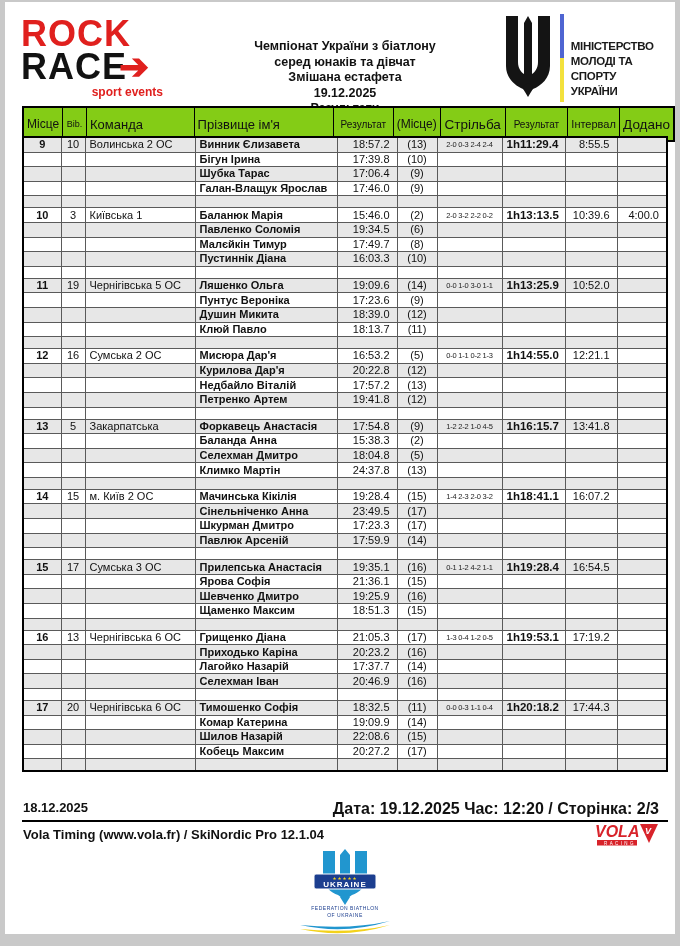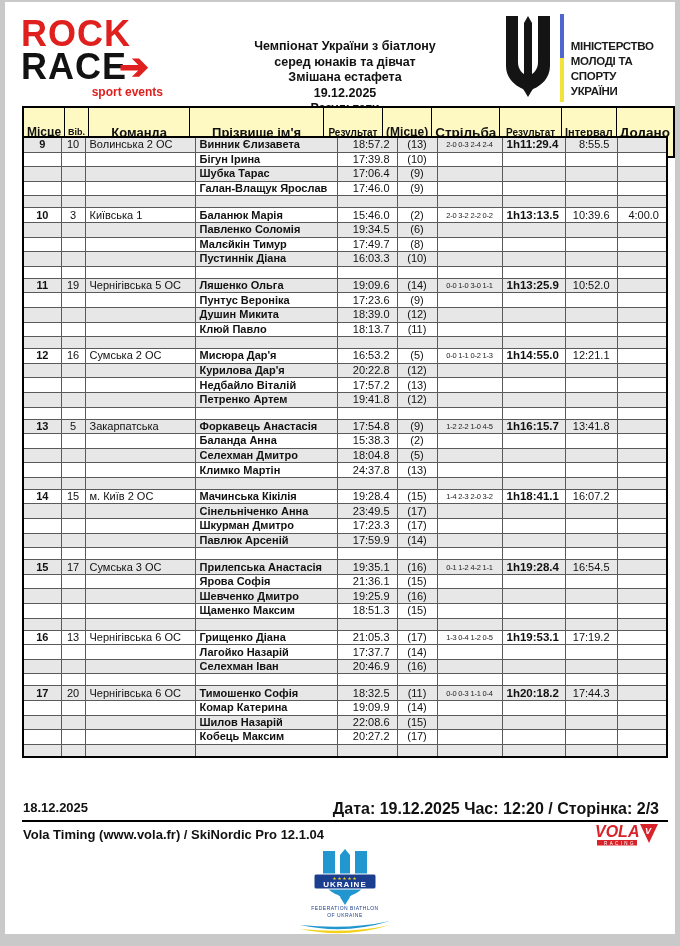--- a/index.html
+++ b/index.html
@@ -21,22 +21,22 @@
   .rr-tag{font-weight:700;font-size:12px;color:#e0201e;text-align:right;padding-right:18px;margin-top:1px;}
   .title-block{position:absolute;left:185px;top:13px;width:310px;text-align:center;margin-top:24px;}
   .title-block div{font-weight:700;font-size:12.5px;line-height:15.5px;color:#111;}
   .ministry{position:absolute;left:497px;top:12px;display:flex;align-items:center;}
   .min-bar{width:4px;height:88px;margin:0 7px 0 6px;background:linear-gradient(to bottom,#4f65d2 0 50%,#f3e13c 50% 100%);}
   .min-text{padding-top:22px;}
   .min-text div{font-weight:700;font-size:11.5px;line-height:15px;letter-spacing:-0.3px;color:#1a1a1a;}
   
   table{border-collapse:collapse;table-layout:fixed;}
   .thead-table{position:absolute;left:17px;top:104px;border:2px solid #000;}
-  .thead-table th{border:1px solid #000;height:24px;padding:12px 3px;background:#fef9c3;font-weight:700;overflow:hidden;white-space:nowrap;}
-  th.hl{text-align:center;}
+  .thead-table th{border:1px solid #000;height:24px;padding:4px 3px;background:#84cc16;font-weight:400;overflow:hidden;white-space:nowrap;}
+  th.hl{text-align:left;}
   .thead-table th:nth-child(1){font-size:12px;}
   .thead-table th:nth-child(2){font-size:9px;}
   .thead-table th:nth-child(3){font-size:13px;}
   .thead-table th:nth-child(4){font-size:13px;}
   .thead-table th:nth-child(5){font-size:10px;}
   .thead-table th:nth-child(6){font-size:12px;}
   .thead-table th:nth-child(7){font-size:13.5px;}
   .thead-table th:nth-child(8){font-size:10px;}
   .thead-table th:nth-child(9){font-size:11px;}
   .thead-table th:nth-child(10){font-size:13.5px;}
@@ -561,20 +561,32 @@
           <td class="c">13</td>
           <td class="l">Чернігівська 6 ОС</td>
           <td class="l b">Грищенко Діана</td>
           <td class="r">21:05.3</td>
           <td class="c">(17)</td>
           <td class="c sh">1-3 0-4 1-2 0-5</td>
           <td class="l b tot">1h19:53.1</td>
           <td class="r">17:19.2</td>
           <td class="r"></td>
         </tr>
+        <tr class="g">
+          <td class="c b"></td>
+          <td class="c"></td>
+          <td class="l"></td>
+          <td class="l b">Приходько Каріна</td>
+          <td class="r">20:23.2</td>
+          <td class="c">(16)</td>
+          <td class="c sh"></td>
+          <td class="l b tot"></td>
+          <td class="r"></td>
+          <td class="r"></td>
+        </tr>
         <tr class="w">
           <td class="c b"></td>
           <td class="c"></td>
           <td class="l"></td>
           <td class="l b">Лагойко Назарій</td>
           <td class="r">17:37.7</td>
           <td class="c">(14)</td>
           <td class="c sh"></td>
           <td class="l b tot"></td>
           <td class="r"></td>

